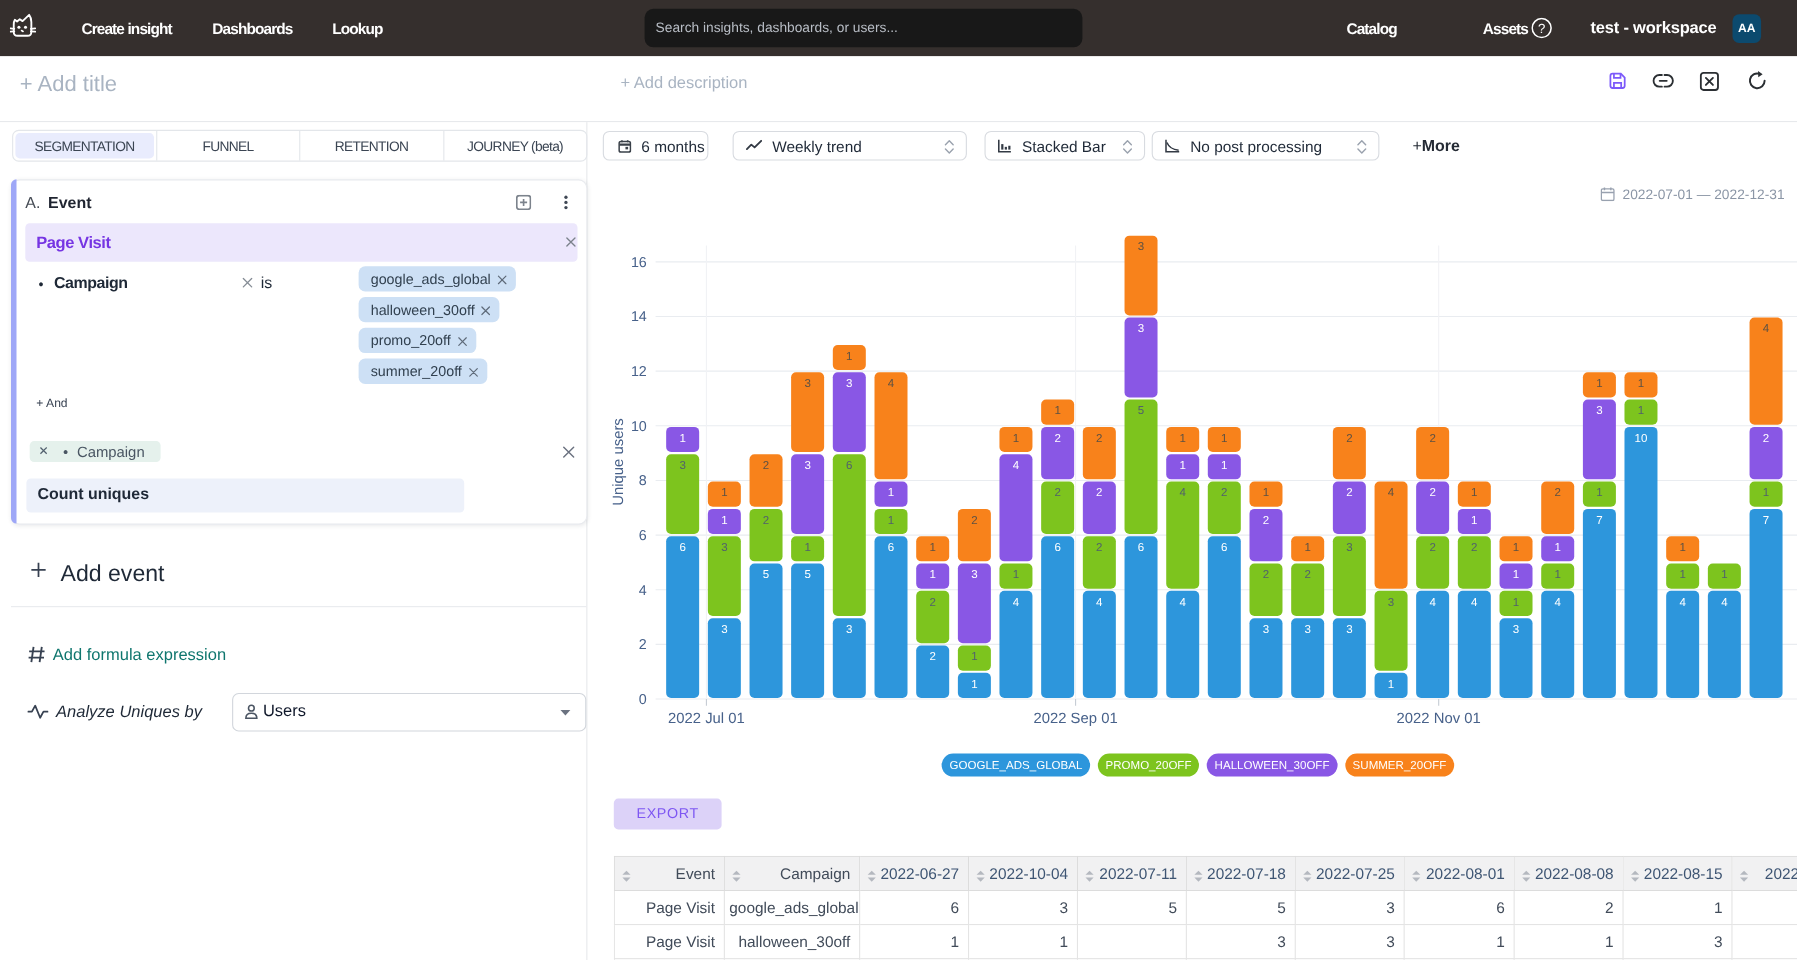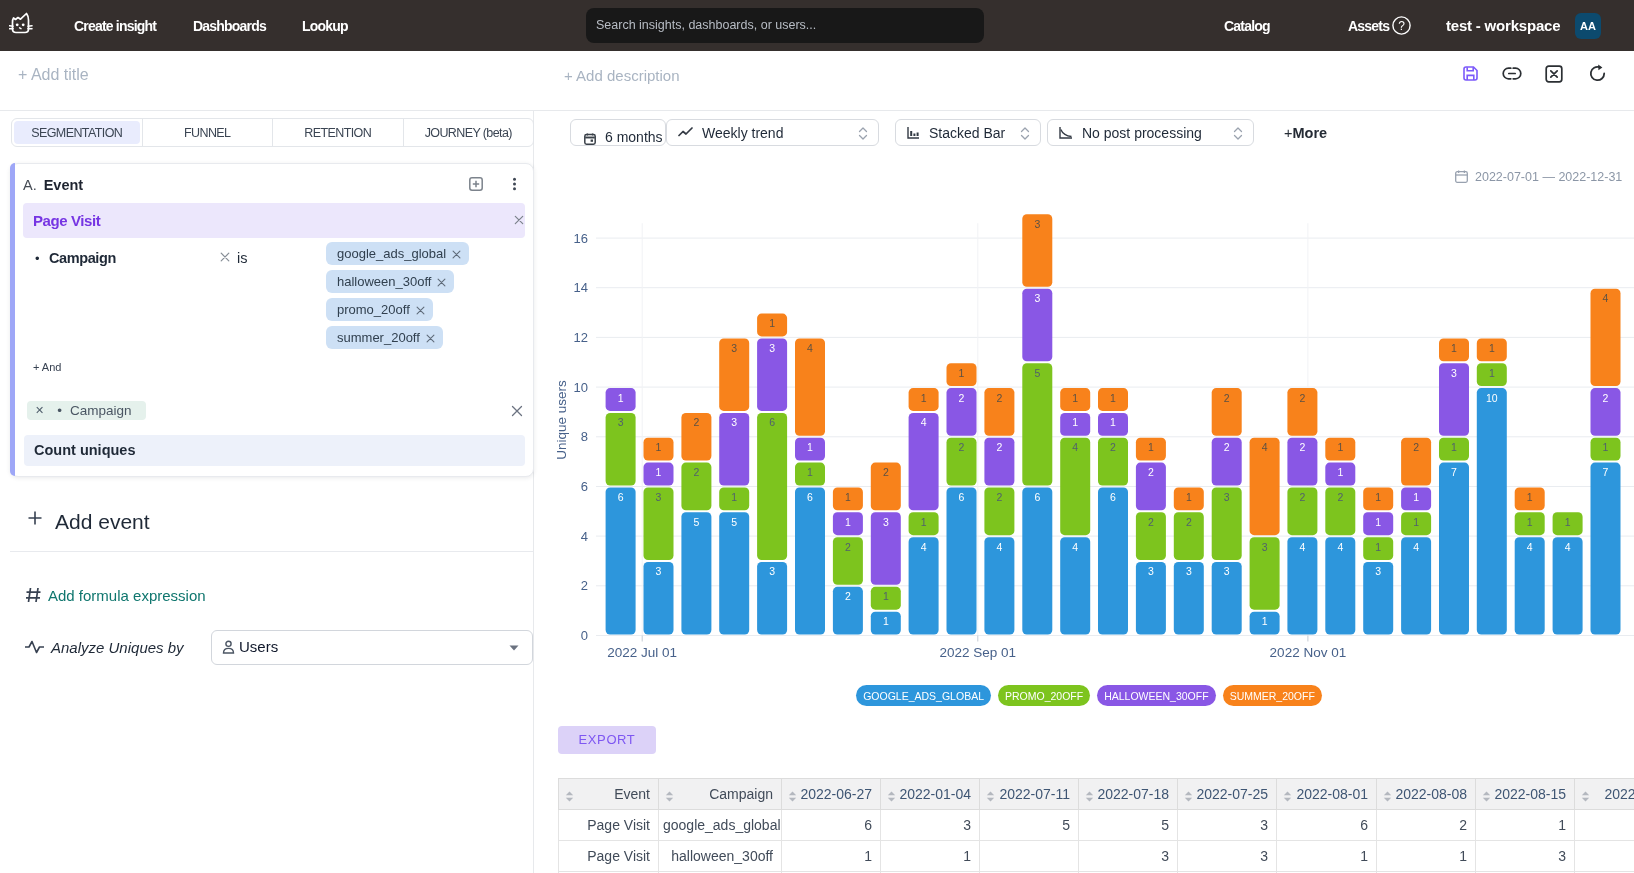--- a/index.html
+++ b/index.html
@@ -6,21 +6,21 @@
   body{width:1634px;height:873px;background:#fff;font-family:"Liberation Sans",sans-serif;position:relative;overflow:hidden;}
   .abs{position:absolute;}
   
   .nav{left:0;top:0;width:1634px;height:51px;background:#352F2D;}
   .navtxt{color:#fff;font-weight:bold;font-size:14px;letter-spacing:-0.8px;top:18px;white-space:nowrap;}
   .search{left:586px;top:8px;width:398px;height:35px;background:#181818;border-radius:8px;}
   .search span{position:absolute;left:10px;top:10px;font-size:12.5px;color:#b8bdc5;}
   .wsname{color:#fff;font-weight:bold;font-size:15px;letter-spacing:-0.2px;top:17px;}
   .avatar{left:1564px;top:13px;width:26px;height:26px;background:#0c4a6e;border-radius:6px;color:#fff;font-weight:bold;font-size:11px;text-align:center;line-height:26px;margin-left:11px;}
   
-  .addtitle{left:18px;top:66px;font-size:16px;color:#a9b4c2;}
+  .addtitle{left:18px;top:66px;font-size:20px;color:#a9b4c2;}
   .adddesc{left:564px;top:67px;font-size:15px;color:#a9b4c2;}
   .hdiv{left:0;top:110px;width:1634px;height:1px;background:#e7e9ec;}
   .vdiv{left:533px;top:111px;width:1px;height:762px;background:#e7e9ec;}
   
   .tabs{left:11px;top:118px;width:521px;height:27px;border:1px solid #e3e6ea;border-radius:6px;display:flex;}
   .tab{flex:1;position:relative;display:flex;align-items:center;justify-content:center;font-size:12.5px;color:#3b4553;letter-spacing:-0.6px;}
   .tab+.tab{border-left:1px solid #e3e6ea;}
   .tabactive{position:absolute;left:2px;top:2px;right:2px;bottom:2px;background:#e9ecfd;border-radius:4px;}
   .tab span{position:relative;}
   
@@ -29,21 +29,21 @@
   .cardlabel{left:23px;top:177px;font-size:14.5px;color:#454b54;}
   .cardlabel b{color:#1f2430;margin-left:7px;}
   .pvrow{left:23px;top:203px;width:502px;height:35px;background:#ece7fc;border-radius:4px;}
   .pvrow span{position:absolute;left:10px;top:9px;font-weight:bold;font-size:15px;letter-spacing:-0.4px;color:#7635e3;}
   .campbul{left:35px;top:251px;font-size:13px;color:#1f2937;}
   .campname{left:49px;top:250px;font-weight:bold;font-size:14.5px;letter-spacing:-0.4px;color:#1f2937;}
   .isword{left:237px;top:250px;font-size:14.5px;color:#1f2937;}
   .chip{left:326px;height:23px;background:#cde0f5;border-radius:6px;font-size:13px;color:#31404f;display:flex;align-items:center;padding:0 0 0 11px;white-space:nowrap;}
   .androw{left:33px;top:361px;font-size:11px;color:#374151;}
   .grnrow{left:27px;top:401px;height:19px;background:#e5f1ec;border-radius:4px;display:flex;align-items:center;font-size:13.5px;color:#4a5663;padding:0 14px 0 8px;}
-  .cntrow{left:24px;top:435px;width:501px;height:31px;background:#edf1fa;border-radius:4px;}
+  .cntrow{left:24px;top:435px;width:398px;height:31px;background:#edf1fa;border-radius:4px;}
   .cntrow span{position:absolute;left:10px;top:7px;font-weight:bold;font-size:14.5px;color:#1f2937;}
   .addevent{left:55px;top:510px;font-size:21px;color:#1f2937;}
   .ldiv{left:10px;top:551px;width:523px;height:1px;background:#e8eaee;}
   .addformula{left:48px;top:587px;font-size:15px;color:#0f766e;}
   .analyzeby{left:51px;top:639px;font-size:15px;color:#1f2937;font-style:italic;}
   .usersdd{left:211px;top:630px;width:320px;height:33px;border:1px solid #d2d6dc;border-radius:6px;}
   .usersdd span{position:absolute;left:27px;top:7px;font-size:15px;color:#0f172a;}
   
   .tbtn{top:119px;height:25px;border:1px solid #d8dbe0;border-radius:6px;display:flex;align-items:center;font-size:14px;color:#1f2937;white-space:nowrap;}
   .more{left:1284px;top:125px;font-size:14.5px;color:#252b35;}
@@ -205,21 +205,21 @@
    <svg style="position:absolute;left:10px;top:9px" width="13" height="14" viewBox="0 0 13 14">
       <circle cx="6.5" cy="3.8" r="2.6" fill="none" stroke="#4b5563" stroke-width="1.4"></circle>
       <path d="M1.5 13 C1.5 9.8 4 8.4 6.5 8.4 C9 8.4 11.5 9.8 11.5 13 Z" fill="none" stroke="#4b5563" stroke-width="1.4"></path>
     </svg>
    <span>Users</span>
    <svg style="position:absolute;right:13px;top:14px" width="10" height="6" viewBox="0 0 10 6">
       <path d="M0.5 0.5 L5 5.5 L9.5 0.5 Z" fill="#6b7280"></path>
     </svg>
  </div>
 
- <div class="abs tbtn" style="left:570px;width:94px;align-items:flex-end;"><svg style="margin:1px 9px 0 13px" width="12" height="12" viewBox="0 0 12 12">
+ <div class="abs tbtn" style="left:548px;width:94px;"><svg style="margin:1px 9px 0 13px" width="12" height="12" viewBox="0 0 12 12">
       <rect x="0.8" y="1.6" width="10.4" height="9.6" rx="1.7" fill="none" stroke="#3a4149" stroke-width="1.5"></rect>
       <path d="M1.2 4.5 H10.8" stroke="#3a4149" stroke-width="1.9"></path>
       <rect x="6.6" y="6.5" width="2.4" height="2.3" fill="#3a4149"></rect>
       <path d="M3.4 0.4v2M8.6 0.4v2" stroke="#3a4149" stroke-width="1.4"></path>
     </svg>6 months</div>
  <div class="abs tbtn" style="left:666px;width:211px;"><svg style="margin:0 9px 0 11px" width="15" height="11" viewBox="0 0 15 11">
       <path d="M1 8.5 L5 4.5 L8 7 L14 1" fill="none" stroke="#333a44" stroke-width="1.7" stroke-linecap="round" stroke-linejoin="round"></path>
     </svg>Weekly trend<svg style="position:absolute;right:10px;top:7px" width="10" height="13" viewBox="0 0 10 13">
       <path d="M1.5 4.5 L5 1 L8.5 4.5 M1.5 8.5 L5 12 L8.5 8.5" fill="none" stroke="#9aa2ae" stroke-width="1.3" stroke-linecap="round" stroke-linejoin="round"></path>
     </svg></div>
@@ -512,21 +512,21 @@
                 <path d="M4.5 0.5 L8.2 4.2 H0.8 Z" fill="#b4b8bf"></path>
                 <path d="M4.5 10.5 L8.2 6.8 H0.8 Z" fill="#b4b8bf"></path>
               </svg></span>Campaign</th>
     <th><span class="sort"><svg width="9" height="11" viewBox="0 0 9 11">
                 <path d="M4.5 0.5 L8.2 4.2 H0.8 Z" fill="#b4b8bf"></path>
                 <path d="M4.5 10.5 L8.2 6.8 H0.8 Z" fill="#b4b8bf"></path>
               </svg></span><span class="numc">2022-06-27</span></th>
     <th><span class="sort"><svg width="9" height="11" viewBox="0 0 9 11">
                 <path d="M4.5 0.5 L8.2 4.2 H0.8 Z" fill="#b4b8bf"></path>
                 <path d="M4.5 10.5 L8.2 6.8 H0.8 Z" fill="#b4b8bf"></path>
-              </svg></span><span class="numc">2022-01-04</span></th>
+              </svg></span><span class="numc">2022-10-04</span></th>
     <th><span class="sort"><svg width="9" height="11" viewBox="0 0 9 11">
                 <path d="M4.5 0.5 L8.2 4.2 H0.8 Z" fill="#b4b8bf"></path>
                 <path d="M4.5 10.5 L8.2 6.8 H0.8 Z" fill="#b4b8bf"></path>
               </svg></span><span class="numc">2022-07-11</span></th>
     <th><span class="sort"><svg width="9" height="11" viewBox="0 0 9 11">
                 <path d="M4.5 0.5 L8.2 4.2 H0.8 Z" fill="#b4b8bf"></path>
                 <path d="M4.5 10.5 L8.2 6.8 H0.8 Z" fill="#b4b8bf"></path>
               </svg></span><span class="numc">2022-07-18</span></th>
     <th><span class="sort"><svg width="9" height="11" viewBox="0 0 9 11">
                 <path d="M4.5 0.5 L8.2 4.2 H0.8 Z" fill="#b4b8bf"></path>

